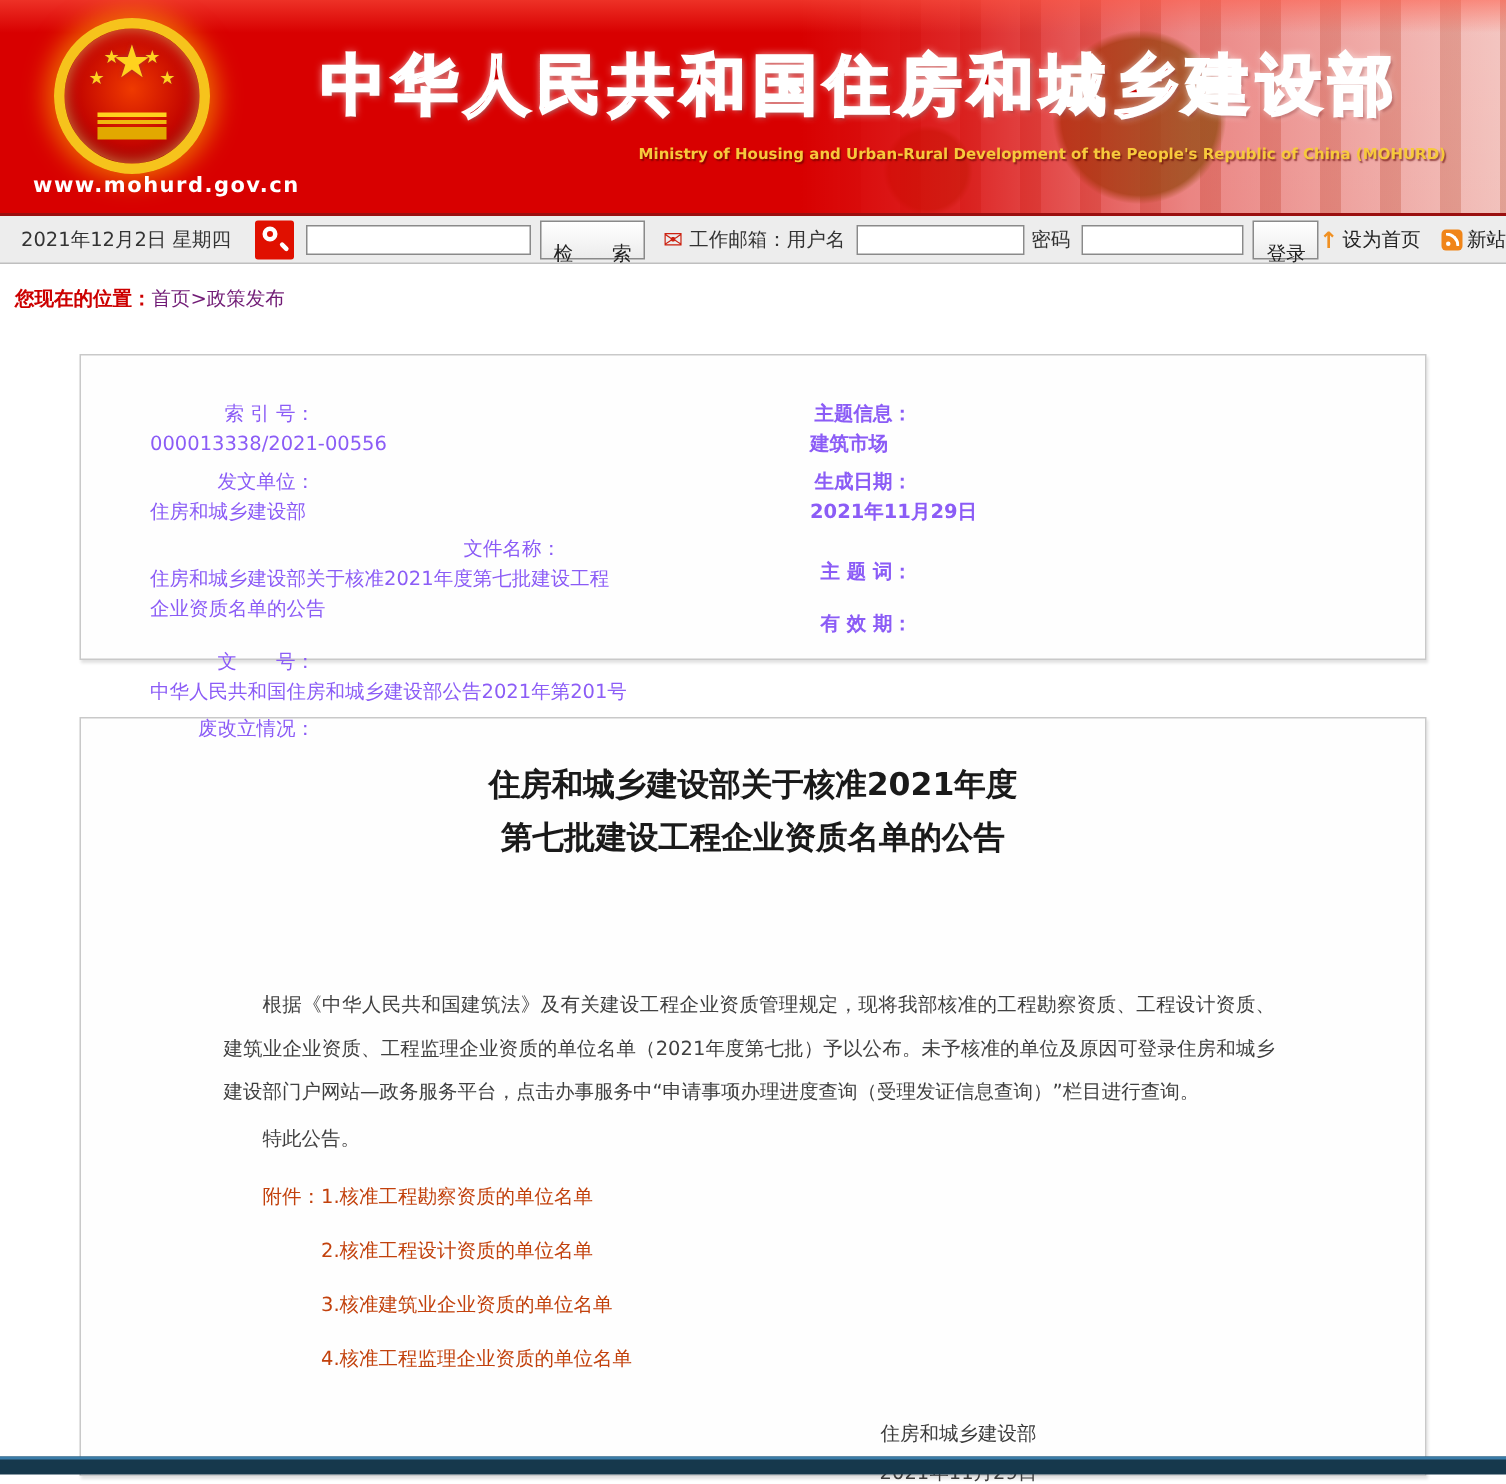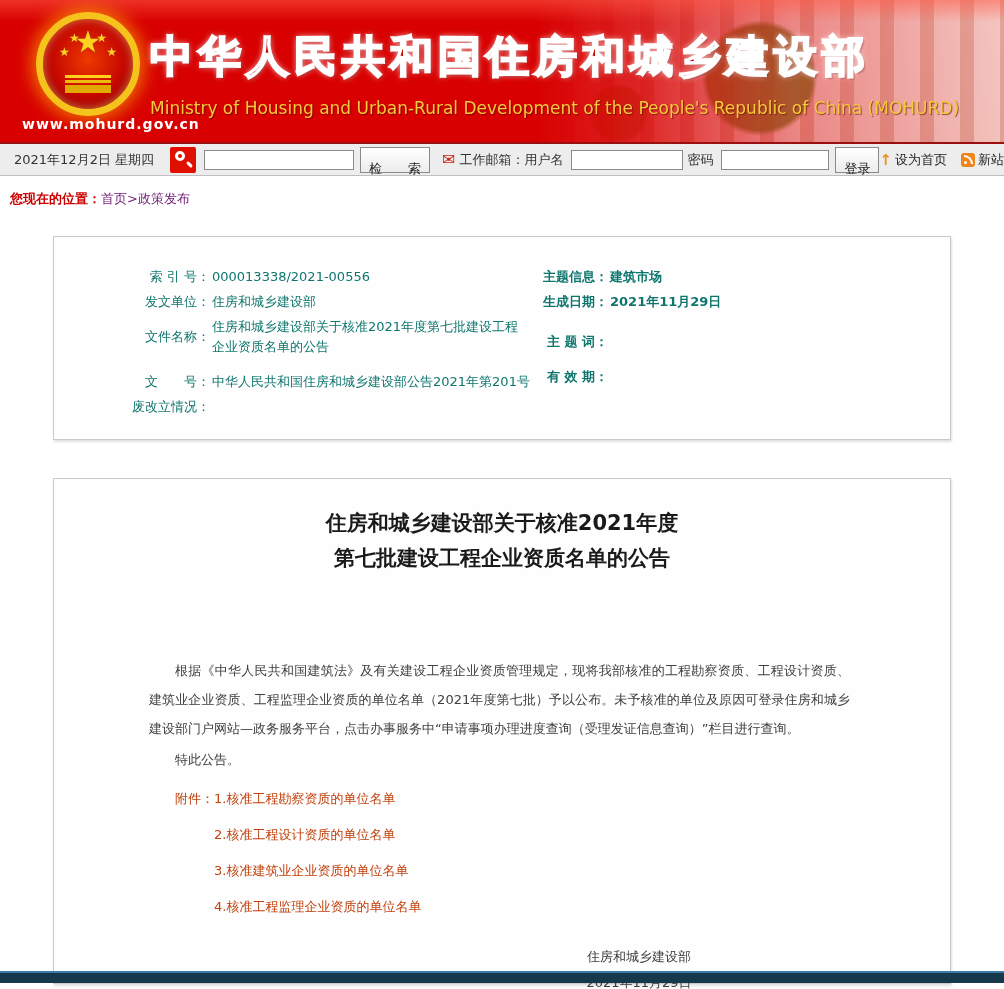--- a/index.html
+++ b/index.html
@@ -22,25 +22,25 @@
   .emblem { position:absolute; left:36px; top:12px; width:104px; height:104px; border-radius:50%;
     background:radial-gradient(circle at 50% 45%, #ef3a00 0%, #c40600 55%, #930000 78%);
     border:7px solid #f6c31c; box-shadow:0 0 16px 5px rgba(255,190,0,.55), inset 0 0 10px rgba(255,220,120,.6); }
   .emblem .star-big { position:absolute; left:50%; top:8px; transform:translateX(-50%); color:#ffd21e; font-size:30px; line-height:30px; text-shadow:0 0 3px #a33; }
   .emblem .s1,.emblem .s2,.emblem .s3,.emblem .s4 { position:absolute; color:#ffd21e; font-size:12px; text-shadow:0 0 2px #a33; }
   .emblem .s1{ left:16px; top:26px; } .emblem .s2{ right:16px; top:26px; }
   .emblem .s3{ left:26px; top:12px; } .emblem .s4{ right:26px; top:12px; }
   .emblem .gate { position:absolute; left:50%; bottom:16px; transform:translateX(-50%); width:46px; height:18px;
     background:linear-gradient(180deg,#ffd21e 0 3px, transparent 3px 5px, #f0b90e 5px 8px, transparent 8px 10px, #e2a800 10px 18px); }
   .banner-url { position:absolute; left:22px; top:116px; color:#fff; font-weight:bold; font-size:14px; letter-spacing:1px; }
-  .banner-title { position:absolute; left:150px; right:6px; top:28px; text-align:left;
+  .banner-title { position:absolute; left:150px; right:6px; top:28px; text-align:center;
     font-size:43px; font-weight:bold; letter-spacing:5px; color:#c80000;
     -webkit-text-stroke:2px #ffffff; text-shadow:0 0 6px rgba(255,255,255,.9), 2px 2px 2px rgba(120,0,0,.5); }
-  .banner-sub { position:absolute; left:150px; right:40px; top:98px; text-align:left;
-    color:#f7c93c; font-size:17px; font-weight:normal; text-shadow:1px 1px 1px rgba(90,0,0,.6); }
+  .banner-sub { position:absolute; left:150px; right:40px; top:98px; text-align:right;
+    color:#f7c93c; font-size:10px; font-weight:bold; text-shadow:1px 1px 1px rgba(90,0,0,.6); }
   .banner-sep { width:100%; height:2px; background:#9a0f0f; }
 
   
   .toolbar { display:flex; align-items:center; width:100%; height:32px; background:#ededed; border-bottom:1px solid #bfbfbf; font-size:13px; color:#333; }
   .tb-date { margin-left:14px; white-space:nowrap; }
   .mag-btn { position:relative; width:26px; height:26px; background:#e01000; border-radius:2px; margin-left:16px; flex:none; }
   .mag-btn .lens { position:absolute; left:5px; top:4px; width:10px; height:10px; border:3px solid #fff; border-radius:50%; }
   .mag-btn .handle { position:absolute; left:16px; top:16px; width:7px; height:3px; background:#fff; transform:rotate(45deg); border-radius:2px; }
   .tb-input { height:20px; border:1px solid #8a8a8a; background:#fff; margin-left:8px; padding:0 4px; font-size:12px; }
   .search-input { width:150px; }
@@ -59,21 +59,21 @@
   .breadcrumb { margin:14px 0 0 10px; font-size:13px; height:20px; }
   .crumb-label { color:#cc0000; font-weight:bold; }
   .crumb-path { color:#701a75; }
 
   
   .box { width:898px; margin:0 auto; border:1px solid #c9c9c9; background:#fefefe; box-shadow:1px 2px 2px rgba(0,0,0,.12); }
   .meta-box { margin-top:26px; height:204px; padding-top:30px; }
   .meta-cols { display:flex; }
   .col-left { width:484px; padding-left:44px; }
   .col-right { flex:1;font-weight:bold; }
-  .meta-row { display:flex; font-size:13px; color:#0f766e; line-height:20px; margin-bottom:5px; }
+  .meta-row { display:flex; font-size:13px; color:#8b5cf6; line-height:20px; margin-bottom:5px;flex-direction:column; }
   .meta-row .mlabel { width:112px; text-align:right; white-space:pre; flex:none; }
   .col-right .mlabel { width:70px; }
   .meta-row .mvalue { margin-left:2px; }
   .col-left .mvalue { max-width:318px; }
   .row-gap1 { margin-top:15px; } .row-gap2 { margin-top:20px; }
 
   
   .announce-box { margin-top:38px; height:506px; }
   .doc-title { margin-top:27px; text-align:center; font-size:21px; font-weight:bold; color:#1a1a1a; line-height:35px; }
   .doc-body { margin-top:80px; padding:0 100px 0 95px; font-size:13px; line-height:29px; color:#404040; }

